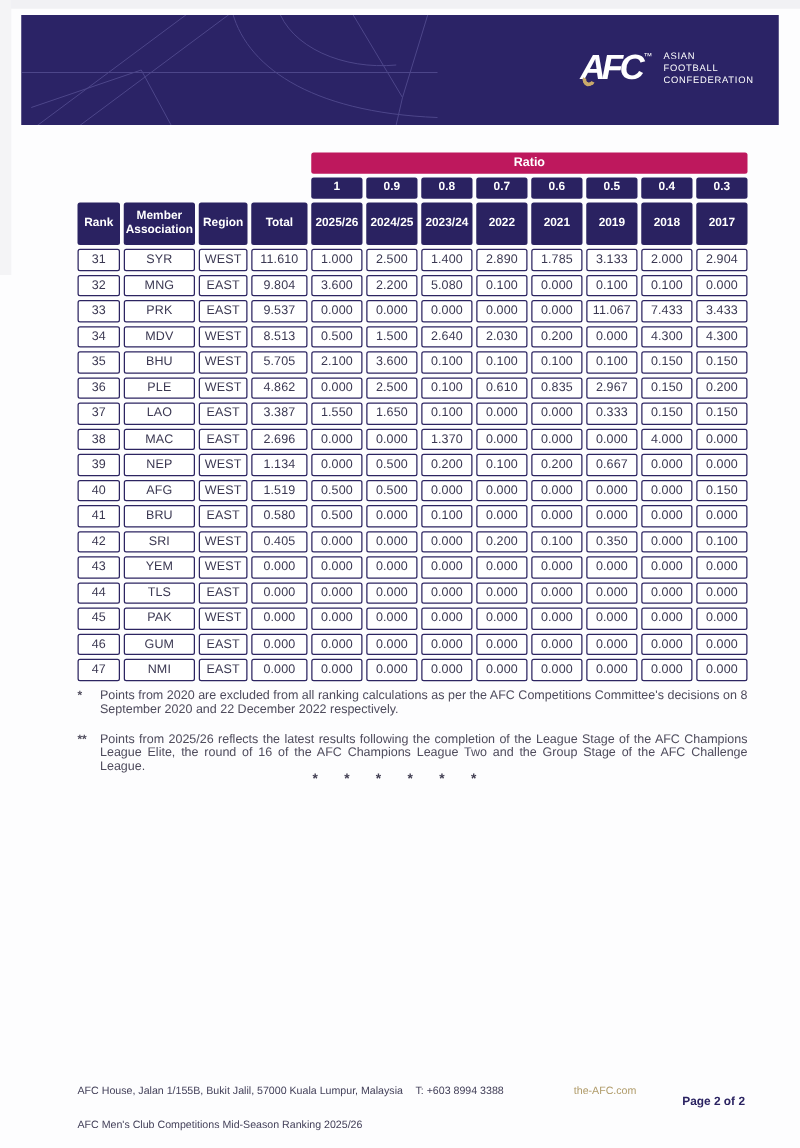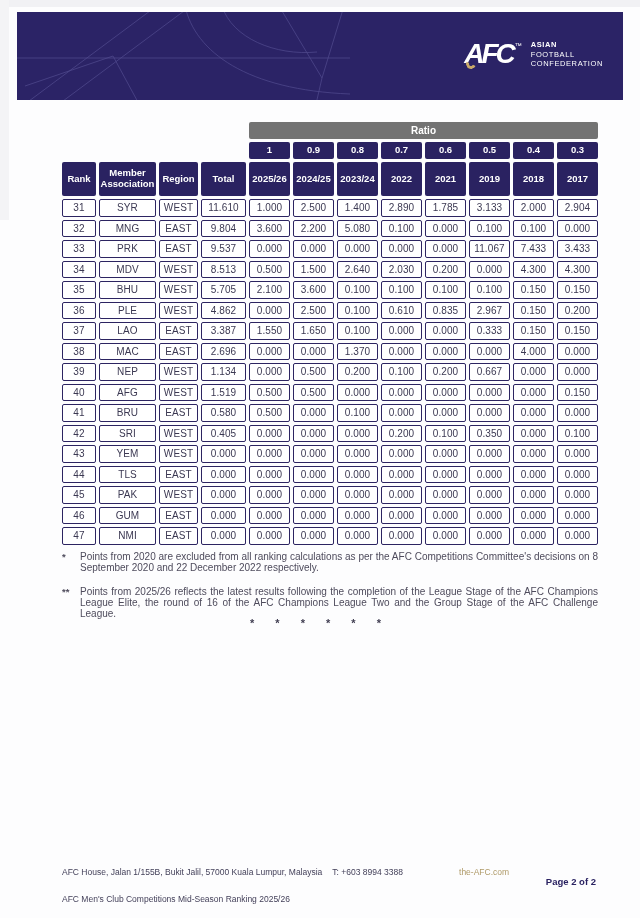--- a/index.html
+++ b/index.html
@@ -29,27 +29,27 @@
     font-style:italic; font-weight:700; font-size:28px; letter-spacing:-3px;
     color:#ffffff;
   }
   .tm { font-size:7px; color:#ffffff; vertical-align:top; position:relative; top:2px; left:2px; }
   .gold-crescent {
     position:absolute; left:2px; bottom:-1px; width:10px; height:10px;
     border:3px solid transparent; border-bottom-color:#c9a96a; border-left-color:#c9a96a;
     border-radius:50%; transform:rotate(-20deg);
   }
   .org { color:#ffffff; font-size:7.5px; letter-spacing:0.6px; line-height:9.5px; }
-  .org .l1 { font-weight:700; }
+  .org .l1 { font-weight:400; }
 
   
   .tbl { position:absolute; left:62px; top:122px; width:536px; }
   .ratio-span-row { margin-left:187px; width:349px; height:17px; margin-bottom:3px; }
   .ratio-span {
-    width:100%; height:100%; background:#737373; color:#fff;
+    width:100%; height:100%; background:#be185d; color:#fff;
     font-size:10px; font-weight:700; display:flex; align-items:center; justify-content:center;
     border-radius:2px;
   }
   .ratio-row {
     margin-left:187px; width:349px; margin-bottom:3px;
     display:grid; grid-template-columns:repeat(8,1fr); gap:3px;
   }
   .ratio-row .hc { height:17px; }
   .grid-row {
     display:grid; grid-template-columns:34px 57px 39px 45px repeat(8,1fr); gap:3px;

